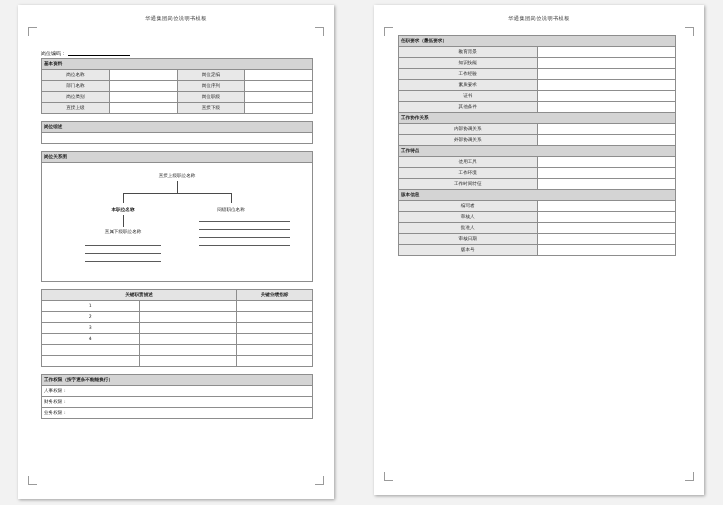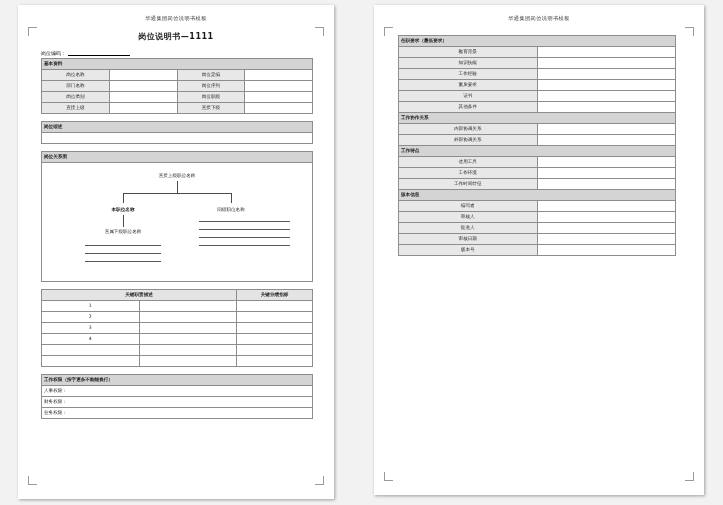--- a/index.html
+++ b/index.html
@@ -114,21 +114,20 @@
 
 <div class="workspace">
 
   <div class="page page-left">
     <div class="crop tl"></div>
     <div class="crop tr"></div>
     <div class="crop bl"></div>
     <div class="crop br"></div>
 
     <div class="hdr">华通集团岗位说明书模板</div>
-    <div class="doc-title">岗位说明书—1111</div>
 
     <div class="body-area">
 
       <div class="code-line">
         <span>岗位编码：</span><span class="code-underline"></span>
       </div>
 
       <table class="t">
         <tbody>
             <tr>

